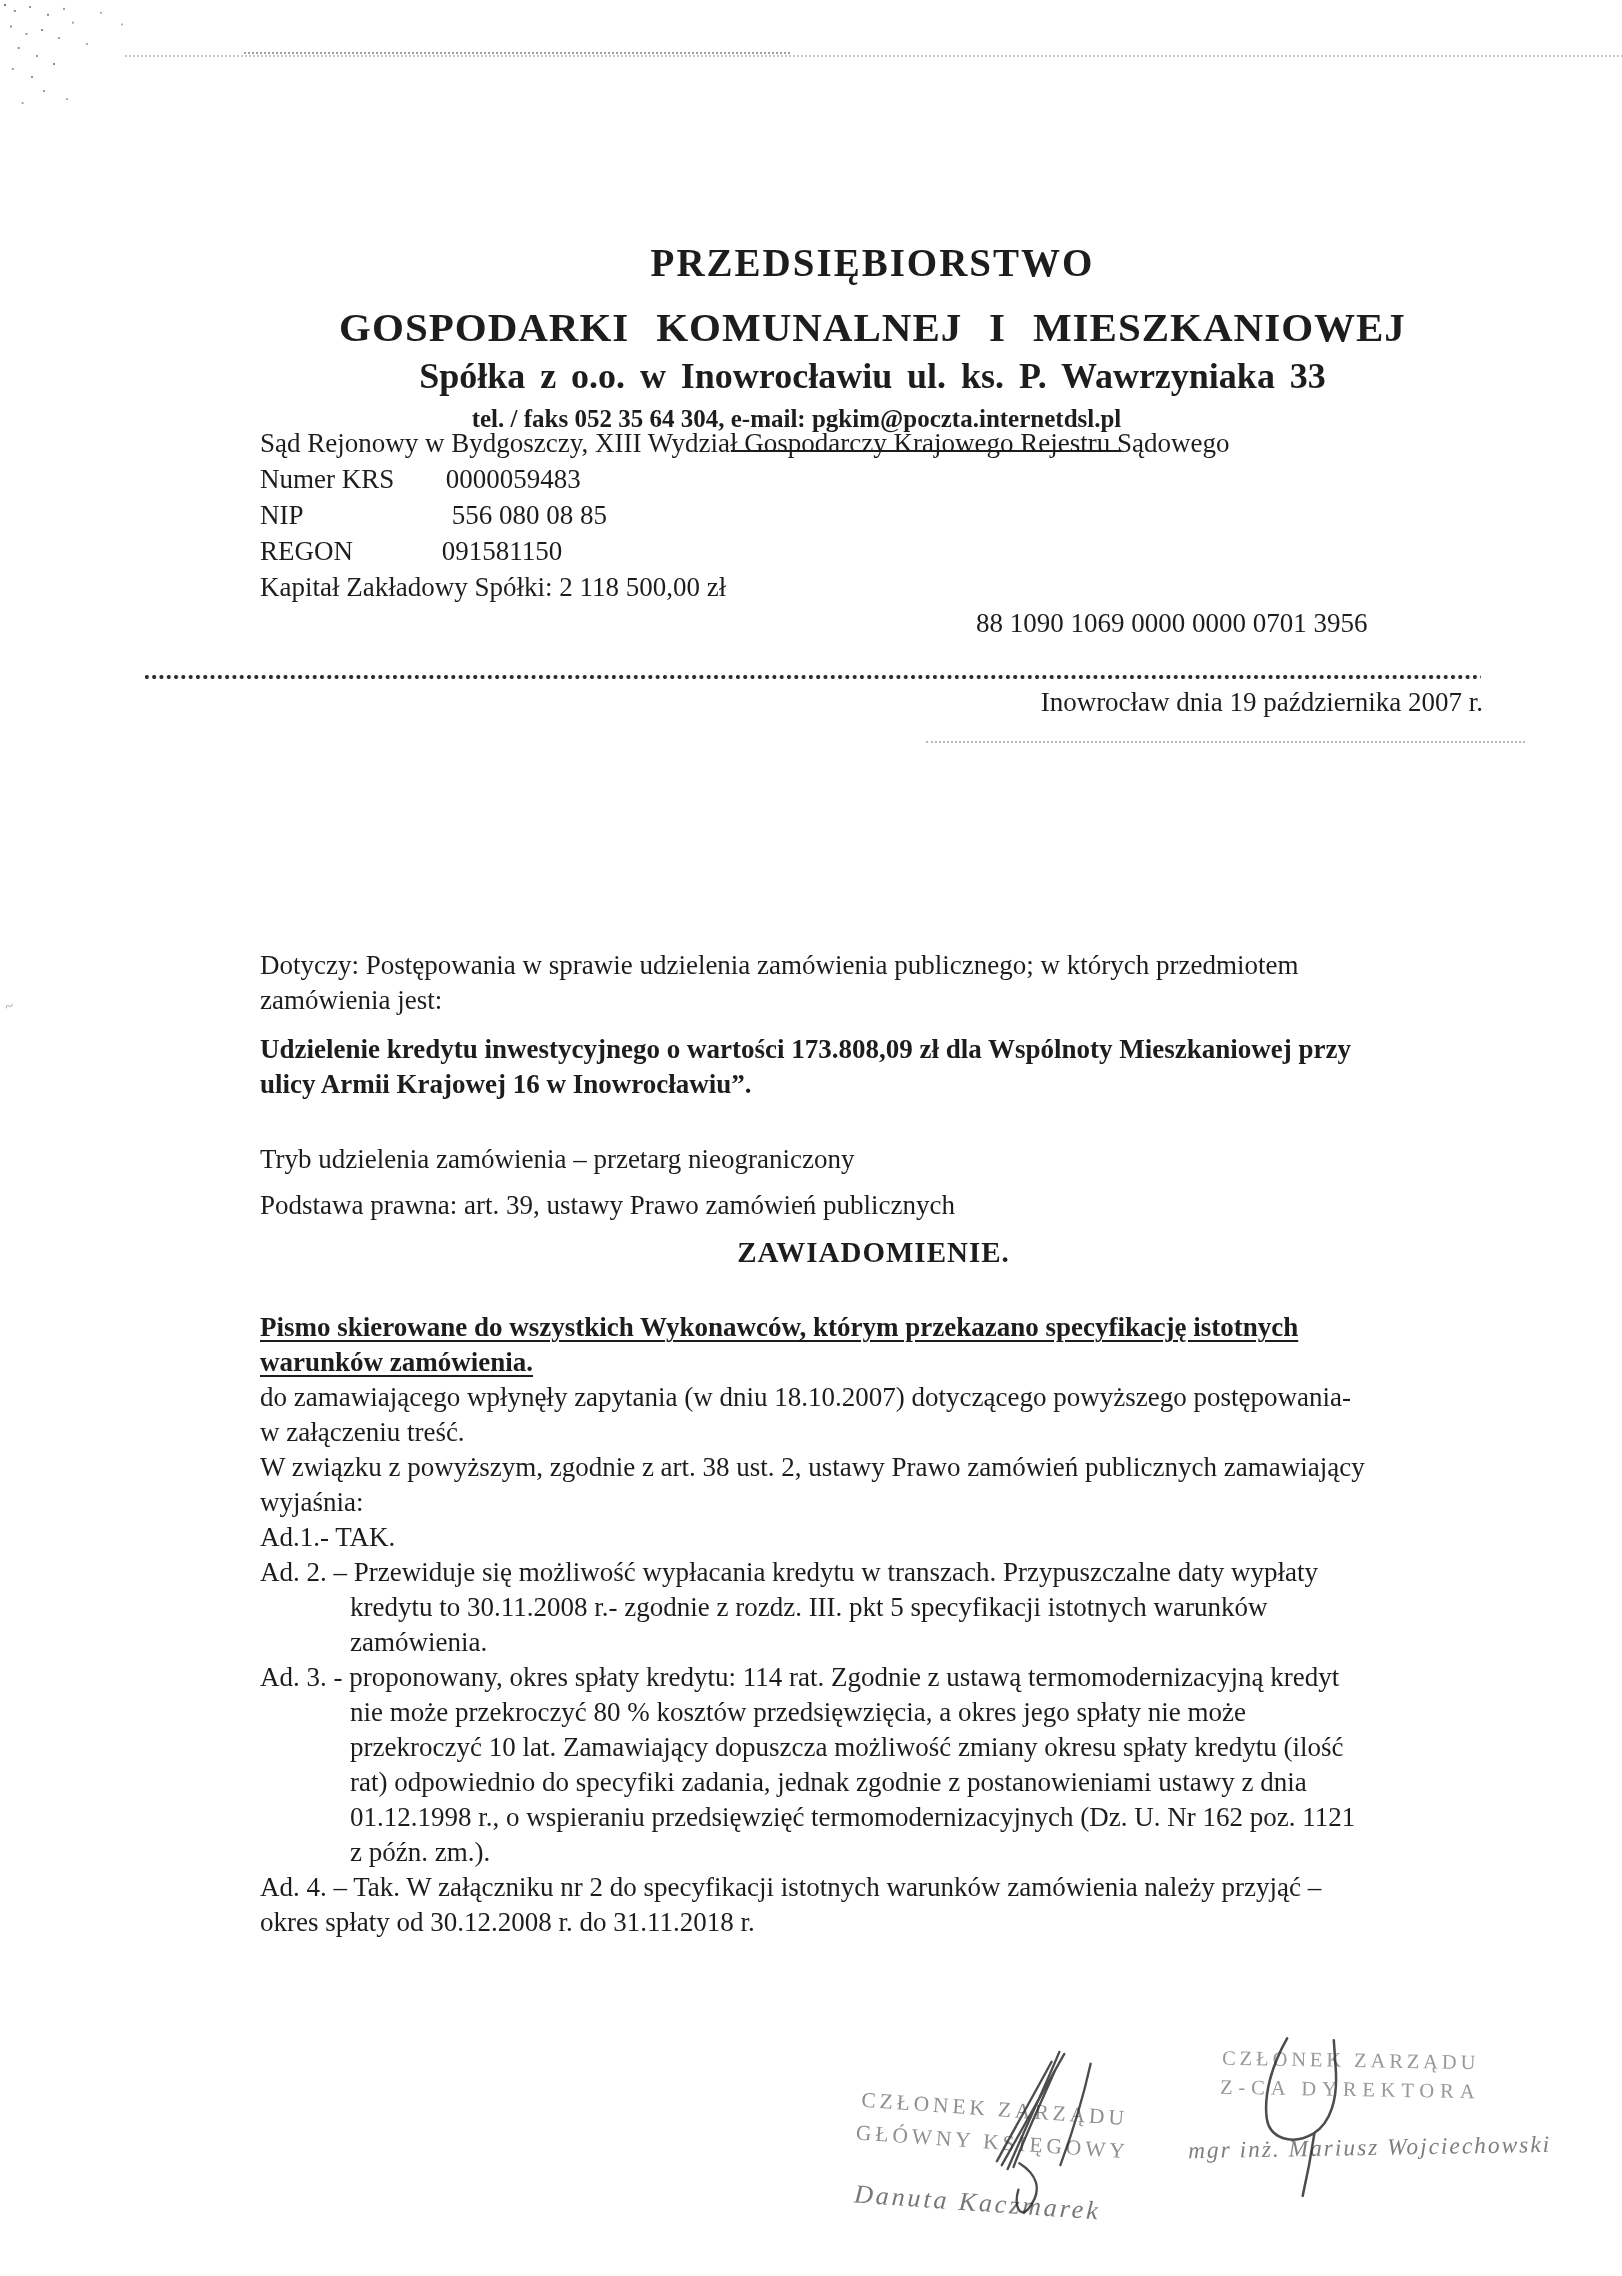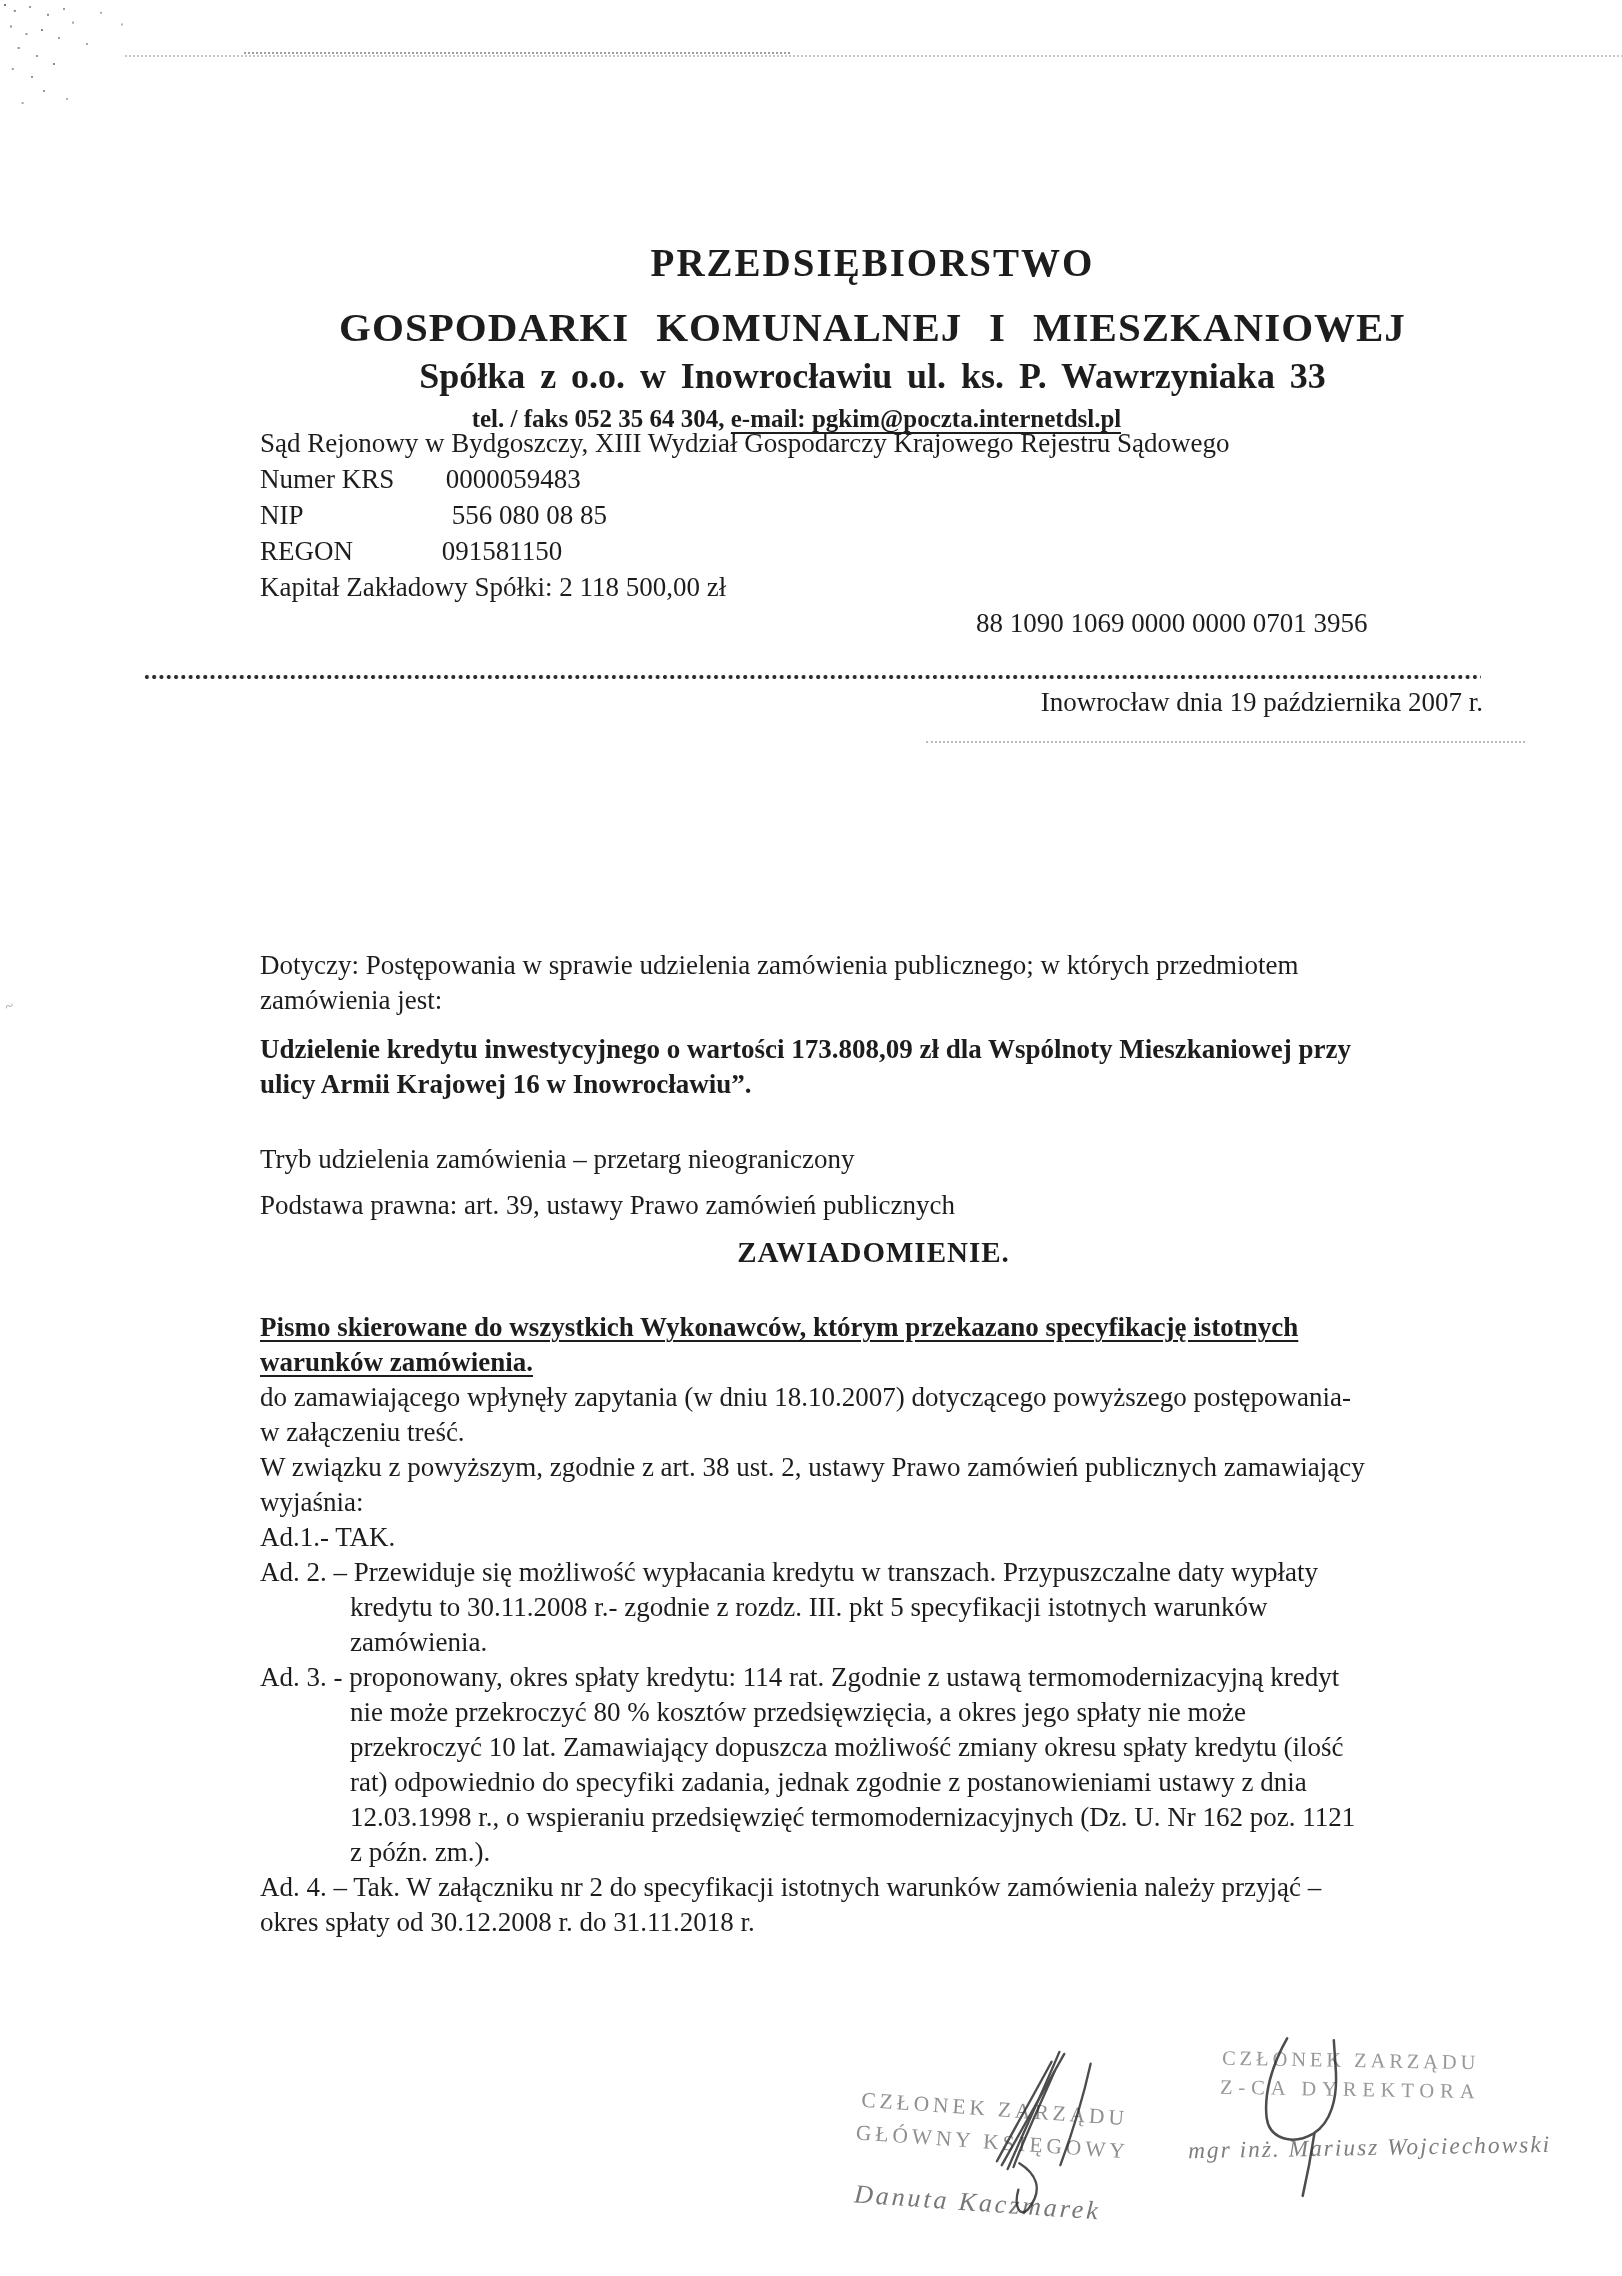--- a/index.html
+++ b/index.html
@@ -18,21 +18,21 @@
   .top-scan-line { position:absolute; left:125px; right:0; top:55px; border-top:2px dotted #b8b8b8; opacity:.8; }
   .top-scan-line-dark { position:absolute; left:244px; width:546px; top:52px; border-top:2.9px dotted #8e8e8e; opacity:.85; }
   .edge-mark { position:absolute; left:4.9px; top:997px; color:#a2a2a2; font-size:15.6px; transform:rotate(-20deg); }
 
   
   .letterhead { position:absolute; left:260px; top:240px; width:1225px; text-align:center; }
   .lh1 { font-size:39px; font-weight:bold; letter-spacing:2px; }
   .lh2 { font-size:41px; font-weight:bold; letter-spacing:1px; word-spacing:15.6px; margin-top:18px; }
   .lh3 { font-size:36px; font-weight:bold; word-spacing:5.9px; margin-top:3.9px; }
   .lh-tel { font-size:25px; font-weight:bold; margin-top:7.8px; transform:translateX(-76px); }
-  .lh-email { font-weight:bold; border-bottom:2.9px solid #1d1d1d; padding-bottom:0; }
+  .lh-email { font-weight:bold; border-bottom:2.9px solid #1d1d1d; padding-bottom:18px; }
 
   .lh-info { position:absolute; left:260px; top:425px; width:1225px; font-size:27px; line-height:36px; text-align:left; }
   .lbl-krs { display:inline-block; width:179px; }
   .lbl-nip { display:inline-block; width:185px; }
   .lbl-regon { display:inline-block; width:175px; }
   .konto-row { position:relative; }
   .konto-number { position:absolute; left:716px; top:0; }
 
   .sep-dots { position:absolute; left:144px; right:142px; top:673px; height:7.8px;
     background-image: radial-gradient(circle at 2.9px 3.9px, #2c2c2c 1.7px, transparent 2.3px);
@@ -130,21 +130,21 @@
     <div class="line">wyjaśnia:</div>
 
     <div class="line">Ad.1.- TAK.</div>
     <div class="line">Ad. 2. – Przewiduje się możliwość wypłacania kredytu w transzach. Przypuszczalne daty wypłaty</div>
     <div class="line indent">kredytu to 30.11.2008 r.- zgodnie z rozdz. III. pkt 5 specyfikacji istotnych warunków</div>
     <div class="line indent">zamówienia.</div>
     <div class="line">Ad. 3. - proponowany, okres spłaty kredytu: 114 rat. Zgodnie z ustawą termomodernizacyjną kredyt</div>
     <div class="line indent">nie może przekroczyć 80 % kosztów przedsięwzięcia, a okres jego spłaty nie może</div>
     <div class="line indent">przekroczyć 10 lat. Zamawiający dopuszcza możliwość zmiany okresu spłaty kredytu (ilość</div>
     <div class="line indent">rat) odpowiednio do specyfiki zadania, jednak zgodnie z postanowieniami ustawy z dnia</div>
-    <div class="line indent">12.03.1998 r., o wspieraniu przedsięwzięć termomodernizacyjnych (Dz. U. Nr 162 poz. 1121</div>
+    <div class="line indent">01.12.1998 r., o wspieraniu przedsięwzięć termomodernizacyjnych (Dz. U. Nr 162 poz. 1121</div>
     <div class="line indent">z późn. zm.).</div>
     <div class="line">Ad. 4. – Tak. W załączniku nr 2 do specyfikacji istotnych warunków zamówienia należy przyjąć –</div>
     <div class="line">okres spłaty od 30.12.2008 r. do 31.11.2018 r.</div>
   </div>
 
   <div class="stamp stamp-left">
     <div>CZŁONEK ZARZĄDU</div>
     <div>GŁÓWNY KSIĘGOWY</div>
   </div>
   <div class="sig-left-name">Danuta Kaczmarek</div>

